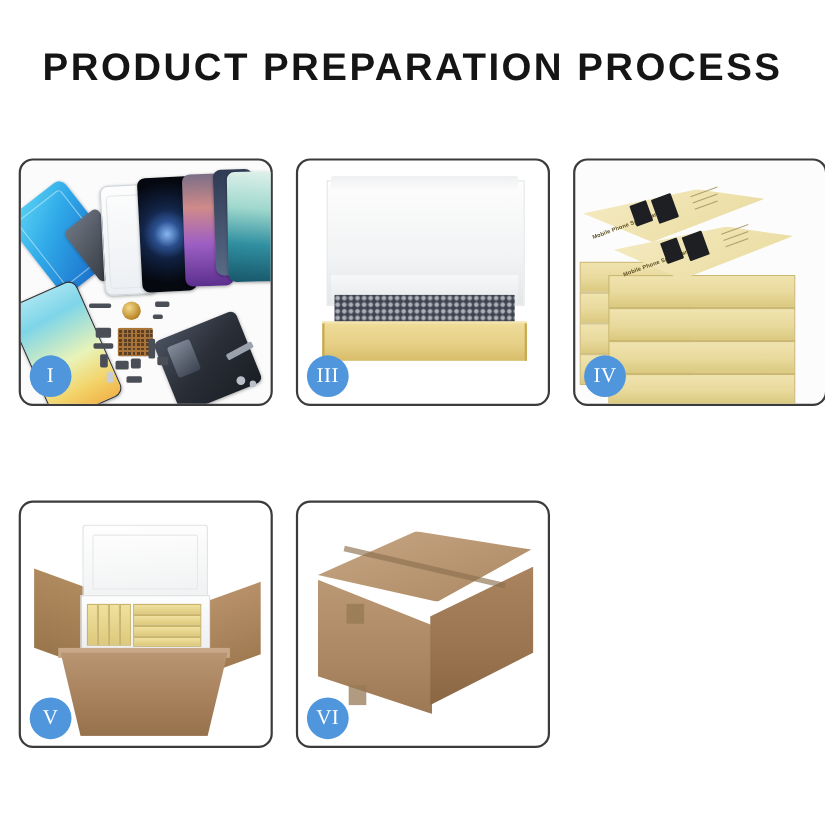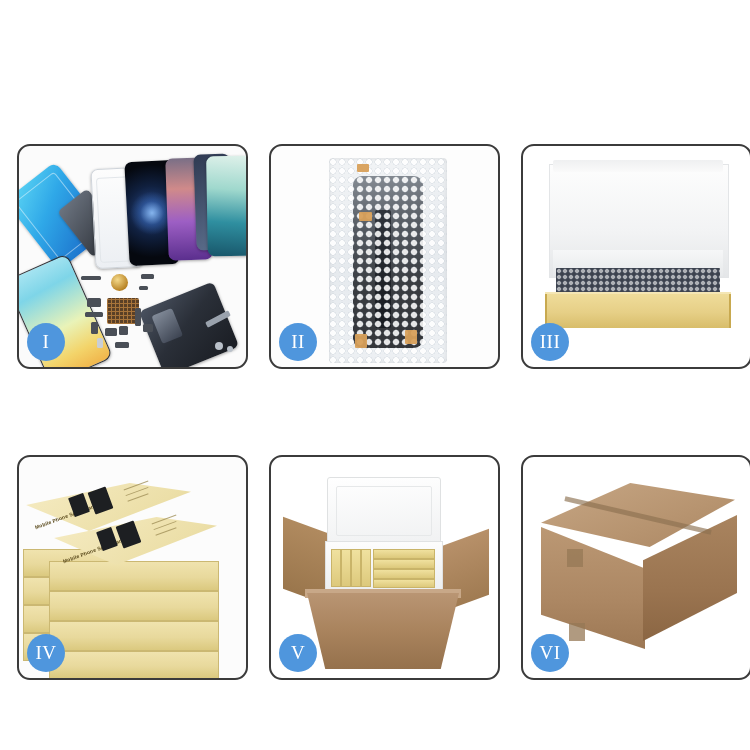--- a/index.html
+++ b/index.html
@@ -280,20 +280,21 @@
     background:rgba(140,112,80,.65);transform:rotate(13deg);
   }
   .c6-tape{
     position:absolute;background:rgba(150,120,86,.75);
   }
 </style>
 </head>
 <body>
 
 <div class="header">
+  <div class="title">PRODUCT PREPARATION PROCESS</div>
 </div>
 
 <div class="grid">
 
   <div class="panel p1">
     <div class="stage">
       <div class="ph ph-blue"></div>
       <div class="ph ph-dark"></div>
       <div class="ph ph-white"></div>
       <div class="ph ph-black"></div>
@@ -316,34 +317,20 @@
       <div class="chip" style="left:124px;top:178px;width:10px;height:8px;"></div>
       <div class="chip" style="left:96px;top:196px;width:14px;height:6px;"></div>
       <div class="chip" style="left:78px;top:192px;width:6px;height:10px;background:#c9ced6;"></div>
       <div class="chip" style="left:186px;top:170px;width:26px;height:6px;background:#9aa2ad;transform:rotate(-28deg);"></div>
       <div class="chip" style="left:196px;top:196px;width:8px;height:8px;border-radius:50%;background:#b9c0c9;"></div>
       <div class="chip" style="left:208px;top:200px;width:6px;height:6px;border-radius:50%;background:#b9c0c9;"></div>
     </div>
     <div class="badge">I</div>
   </div>
 
-  <div class="panel p2">
-    <div class="stage">
-      <div class="bubblebag">
-        <div class="screen-in-bag"></div>
-        <div class="flexstrip"></div>
-        <div class="bubbles"></div>
-        <div class="tape" style="left:28px;top:6px;width:12px;height:8px;"></div>
-        <div class="tape" style="left:30px;top:54px;width:13px;height:9px;"></div>
-        <div class="tape" style="left:26px;top:176px;width:12px;height:14px;"></div>
-        <div class="tape" style="left:76px;top:172px;width:12px;height:14px;"></div>
-      </div>
-    </div>
-    <div class="badge">II</div>
-  </div>
 
   <div class="panel p3">
     <div class="stage">
       <div class="box3-lid"></div>
       <div class="box3-lid-top"></div>
       <div class="box3-inner-foam"></div>
       <div class="box3-bubble"></div>
       <div class="box3-edge"></div>
       <div class="box3-body"></div>
       <div class="box3-front"></div>

